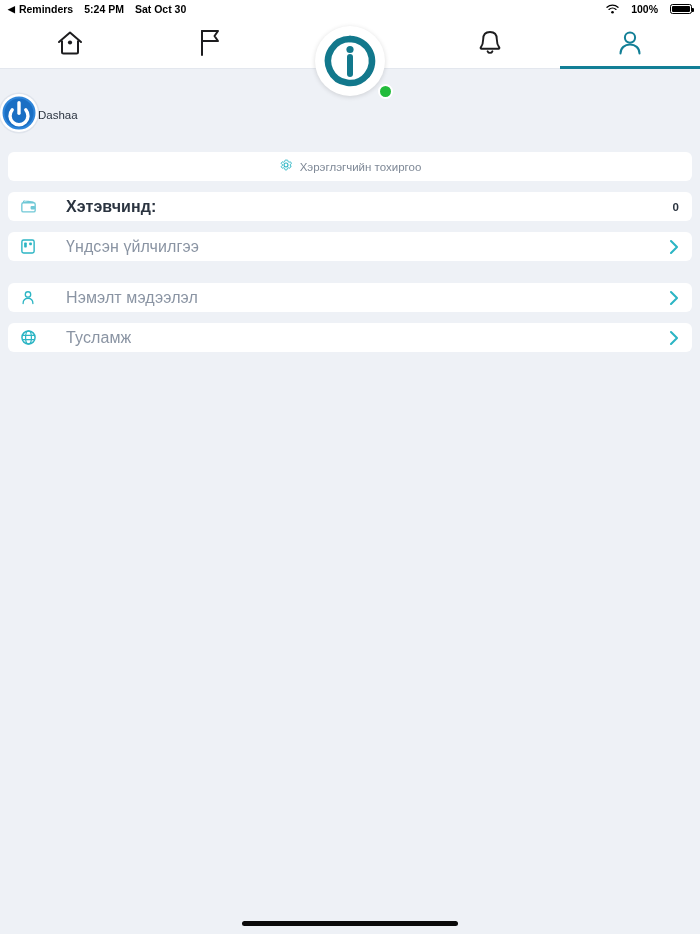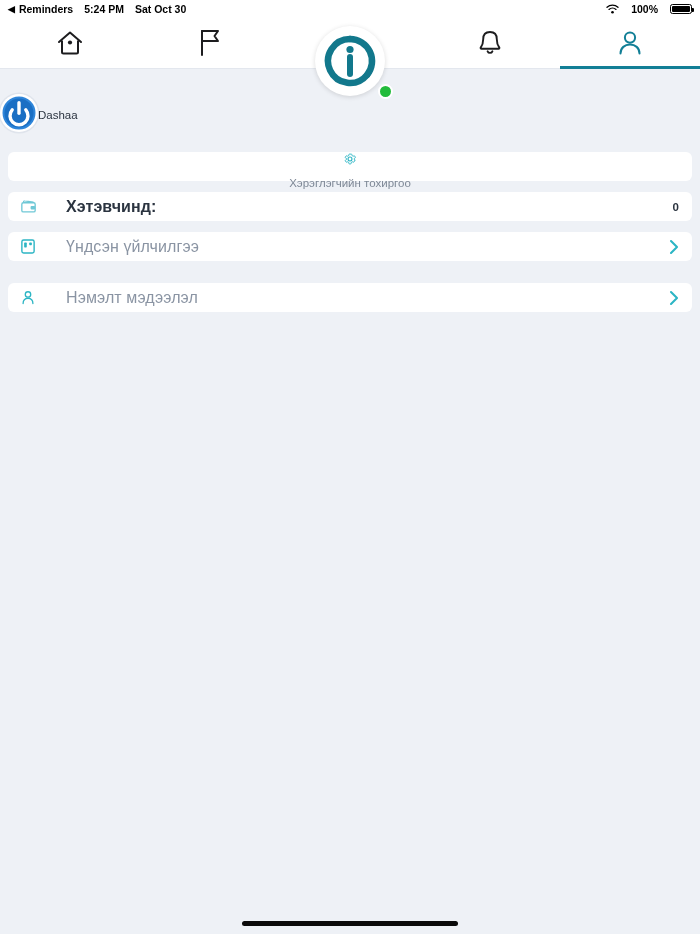--- a/index.html
+++ b/index.html
@@ -84,21 +84,21 @@
 
   
   .content { position: absolute; top: 152px; left: 0; width: 700px; padding: 0 8px; }
 
   .card {
     background: #ffffff; border-radius: 6px;
     height: 29px;
     display: flex; align-items: center;
     padding: 0 13px;
   }
-  .card.center-row { justify-content: space-between; gap: 7px; flex-direction: column; }
+  .card.center-row { justify-content: center; gap: 7px; }
   .gap { height: 11px; }
 
   .row-ico { width: 18px; display: flex; align-items: center; justify-content: flex-start; flex: 0 0 18px; }
   .row-label { margin-left: 27px; font-size: 16px; color: #8a94a3; letter-spacing: .1px; }
   .row-label.strong { color: #2b3440; font-weight: bold; }
   .row-value { margin-left: auto; font-size: 11.5px; color: #2b3440; font-weight: bold; }
   .chev { margin-left: auto; display: flex; align-items: center; }
   .center-text { font-size: 11.5px; color: #7e8896; }
 
   
@@ -261,20 +261,35 @@
       <span class="row-label">Нэмэлт мэдээлэл</span>
       <span class="chev">
         <svg width="10" height="16" viewBox="0 0 10 16">
             <path d="M2 2 L8 8 L2 14" stroke="#2cb5c4" stroke-width="2.1" fill="none" stroke-linecap="round" stroke-linejoin="round"></path>
           </svg>
       </span>
     </div>
 
     <div class="gap"></div>
 
+    <div class="card">
+      <span class="row-ico">
+        <svg width="15" height="15" viewBox="0 0 16 16">
+          <circle cx="8" cy="8" r="7" fill="none" stroke="#2cb5c4" stroke-width="1.6"></circle>
+          <ellipse cx="8" cy="8" rx="3.1" ry="7" fill="none" stroke="#2cb5c4" stroke-width="1.3"></ellipse>
+          <path d="M1.3 5.8 H14.7 M1.3 10.2 H14.7" stroke="#2cb5c4" stroke-width="1.3"></path>
+        </svg>
+      </span>
+      <span class="row-label">Тусламж</span>
+      <span class="chev">
+        <svg width="10" height="16" viewBox="0 0 10 16">
+            <path d="M2 2 L8 8 L2 14" stroke="#2cb5c4" stroke-width="2.1" fill="none" stroke-linecap="round" stroke-linejoin="round"></path>
+          </svg>
+      </span>
+    </div>
 
     <div class="gap"></div>
 
 
   </div>
 
   <div class="home-indicator"></div>
 
 </div>
 

